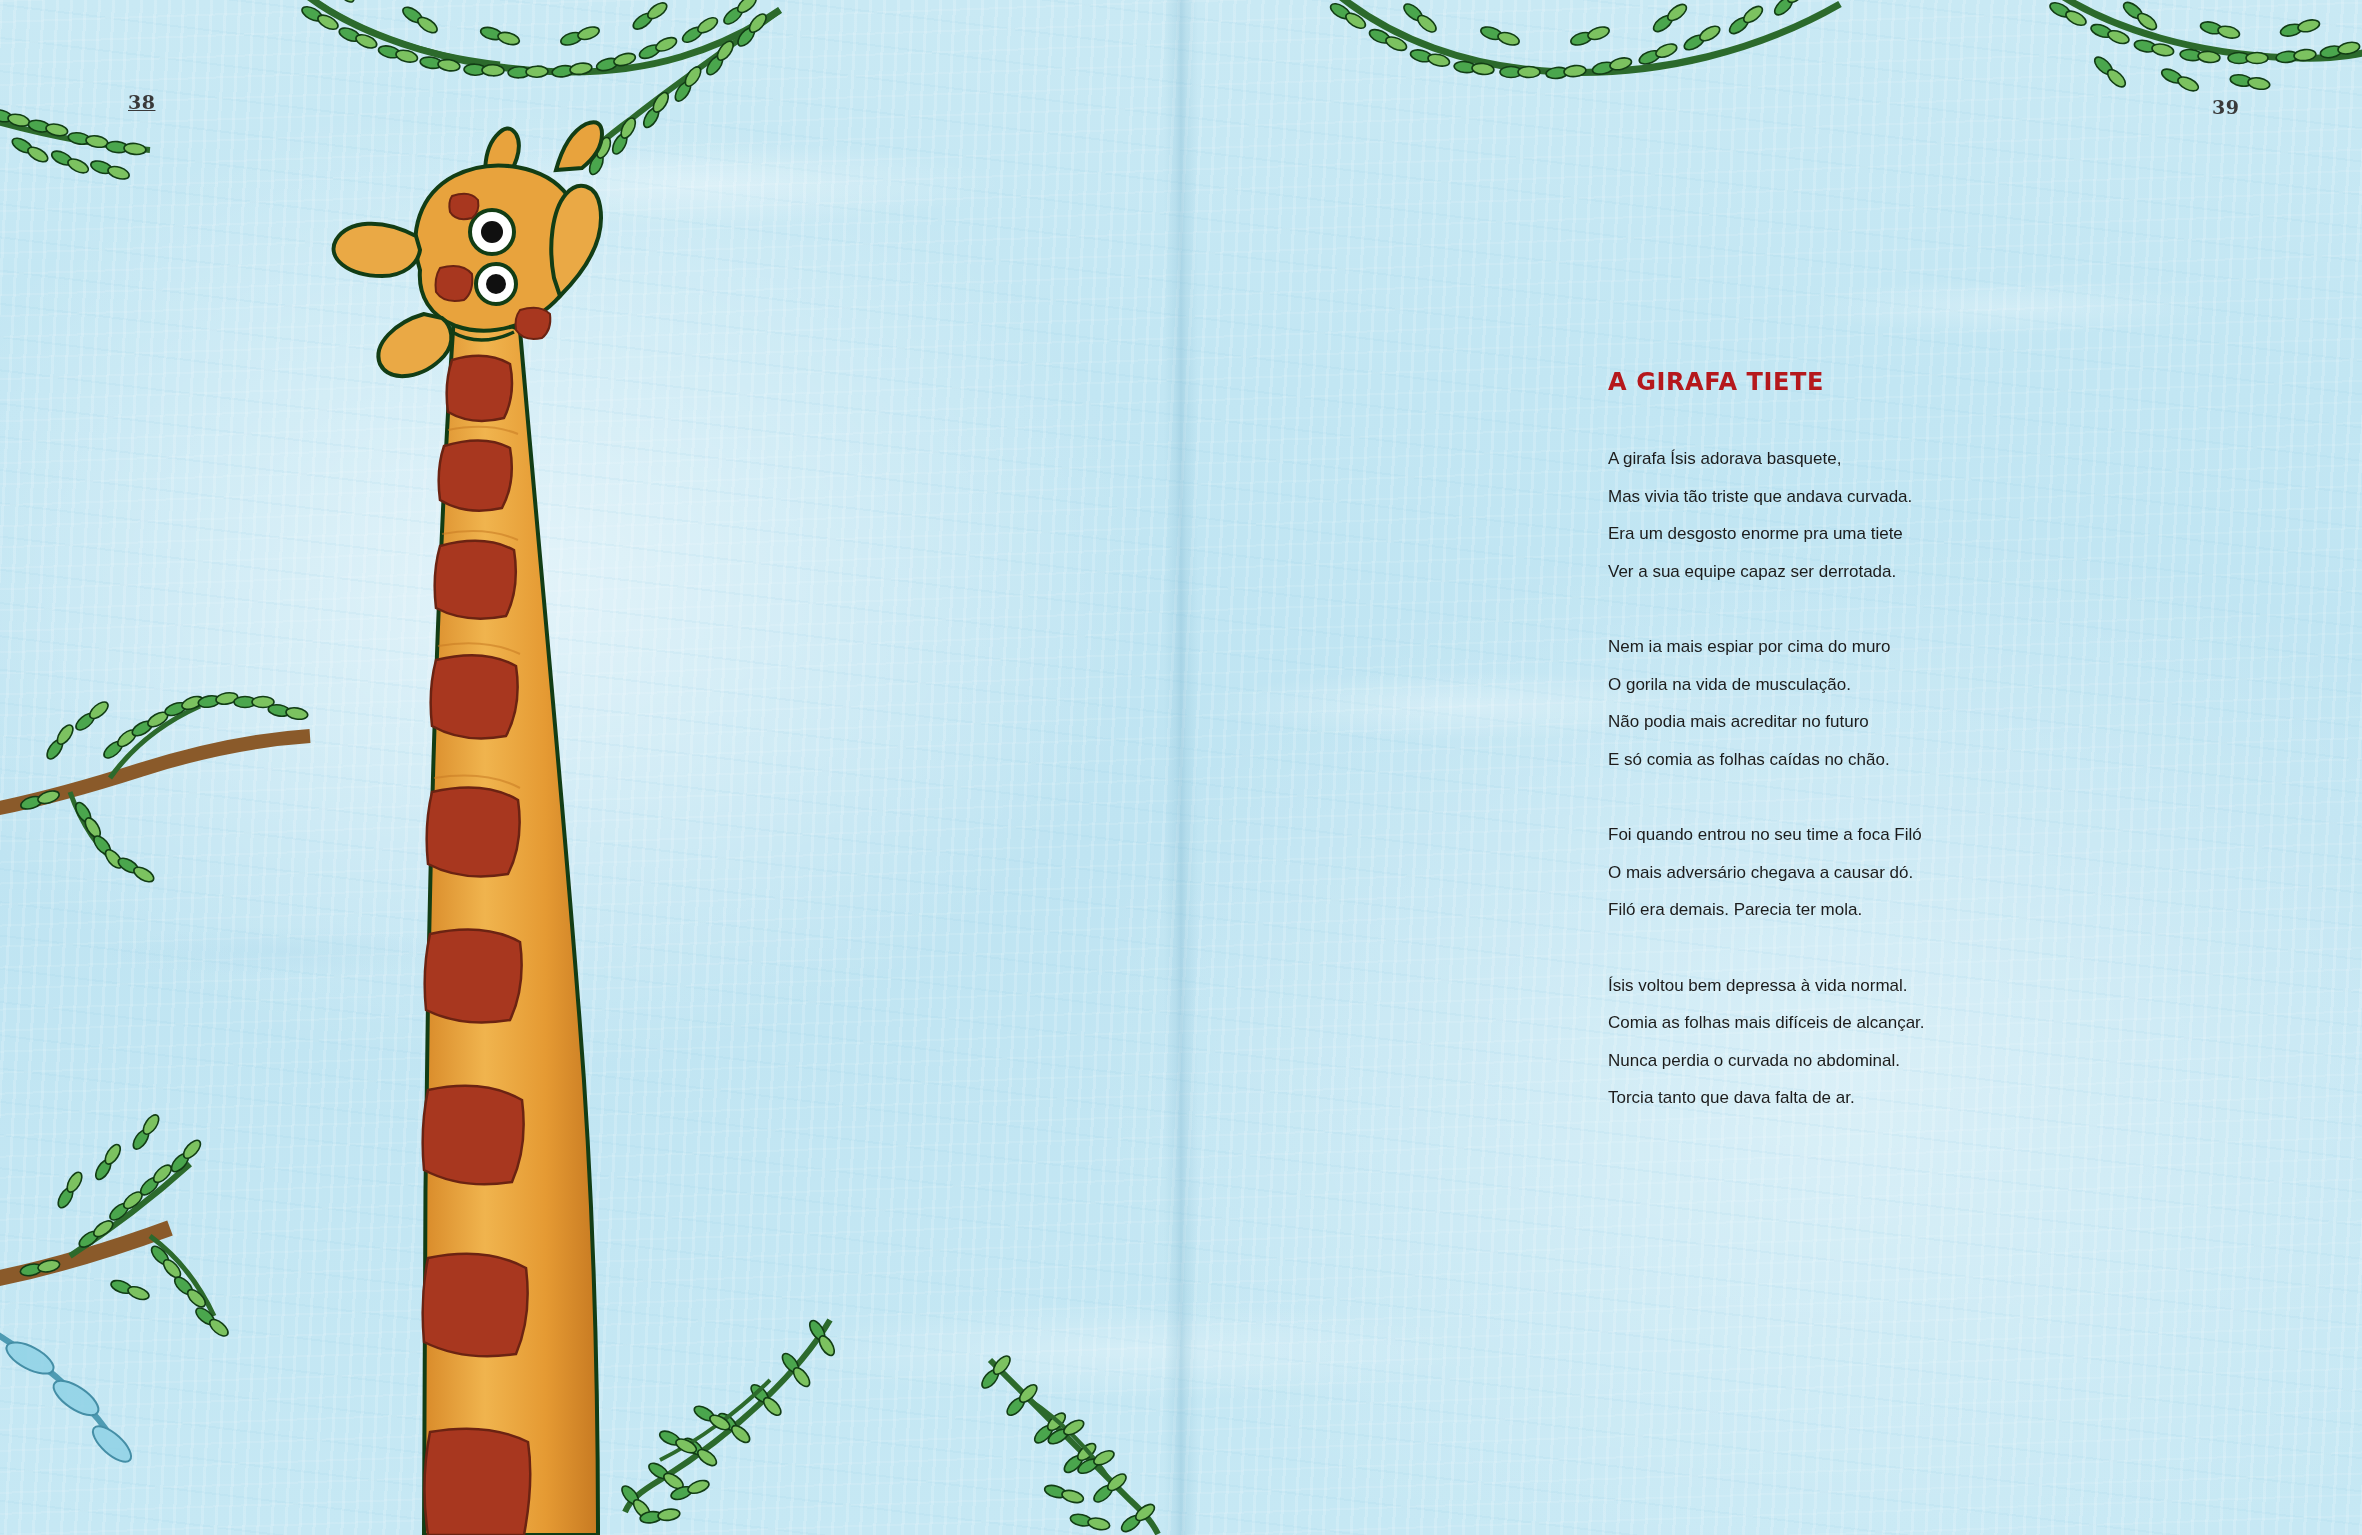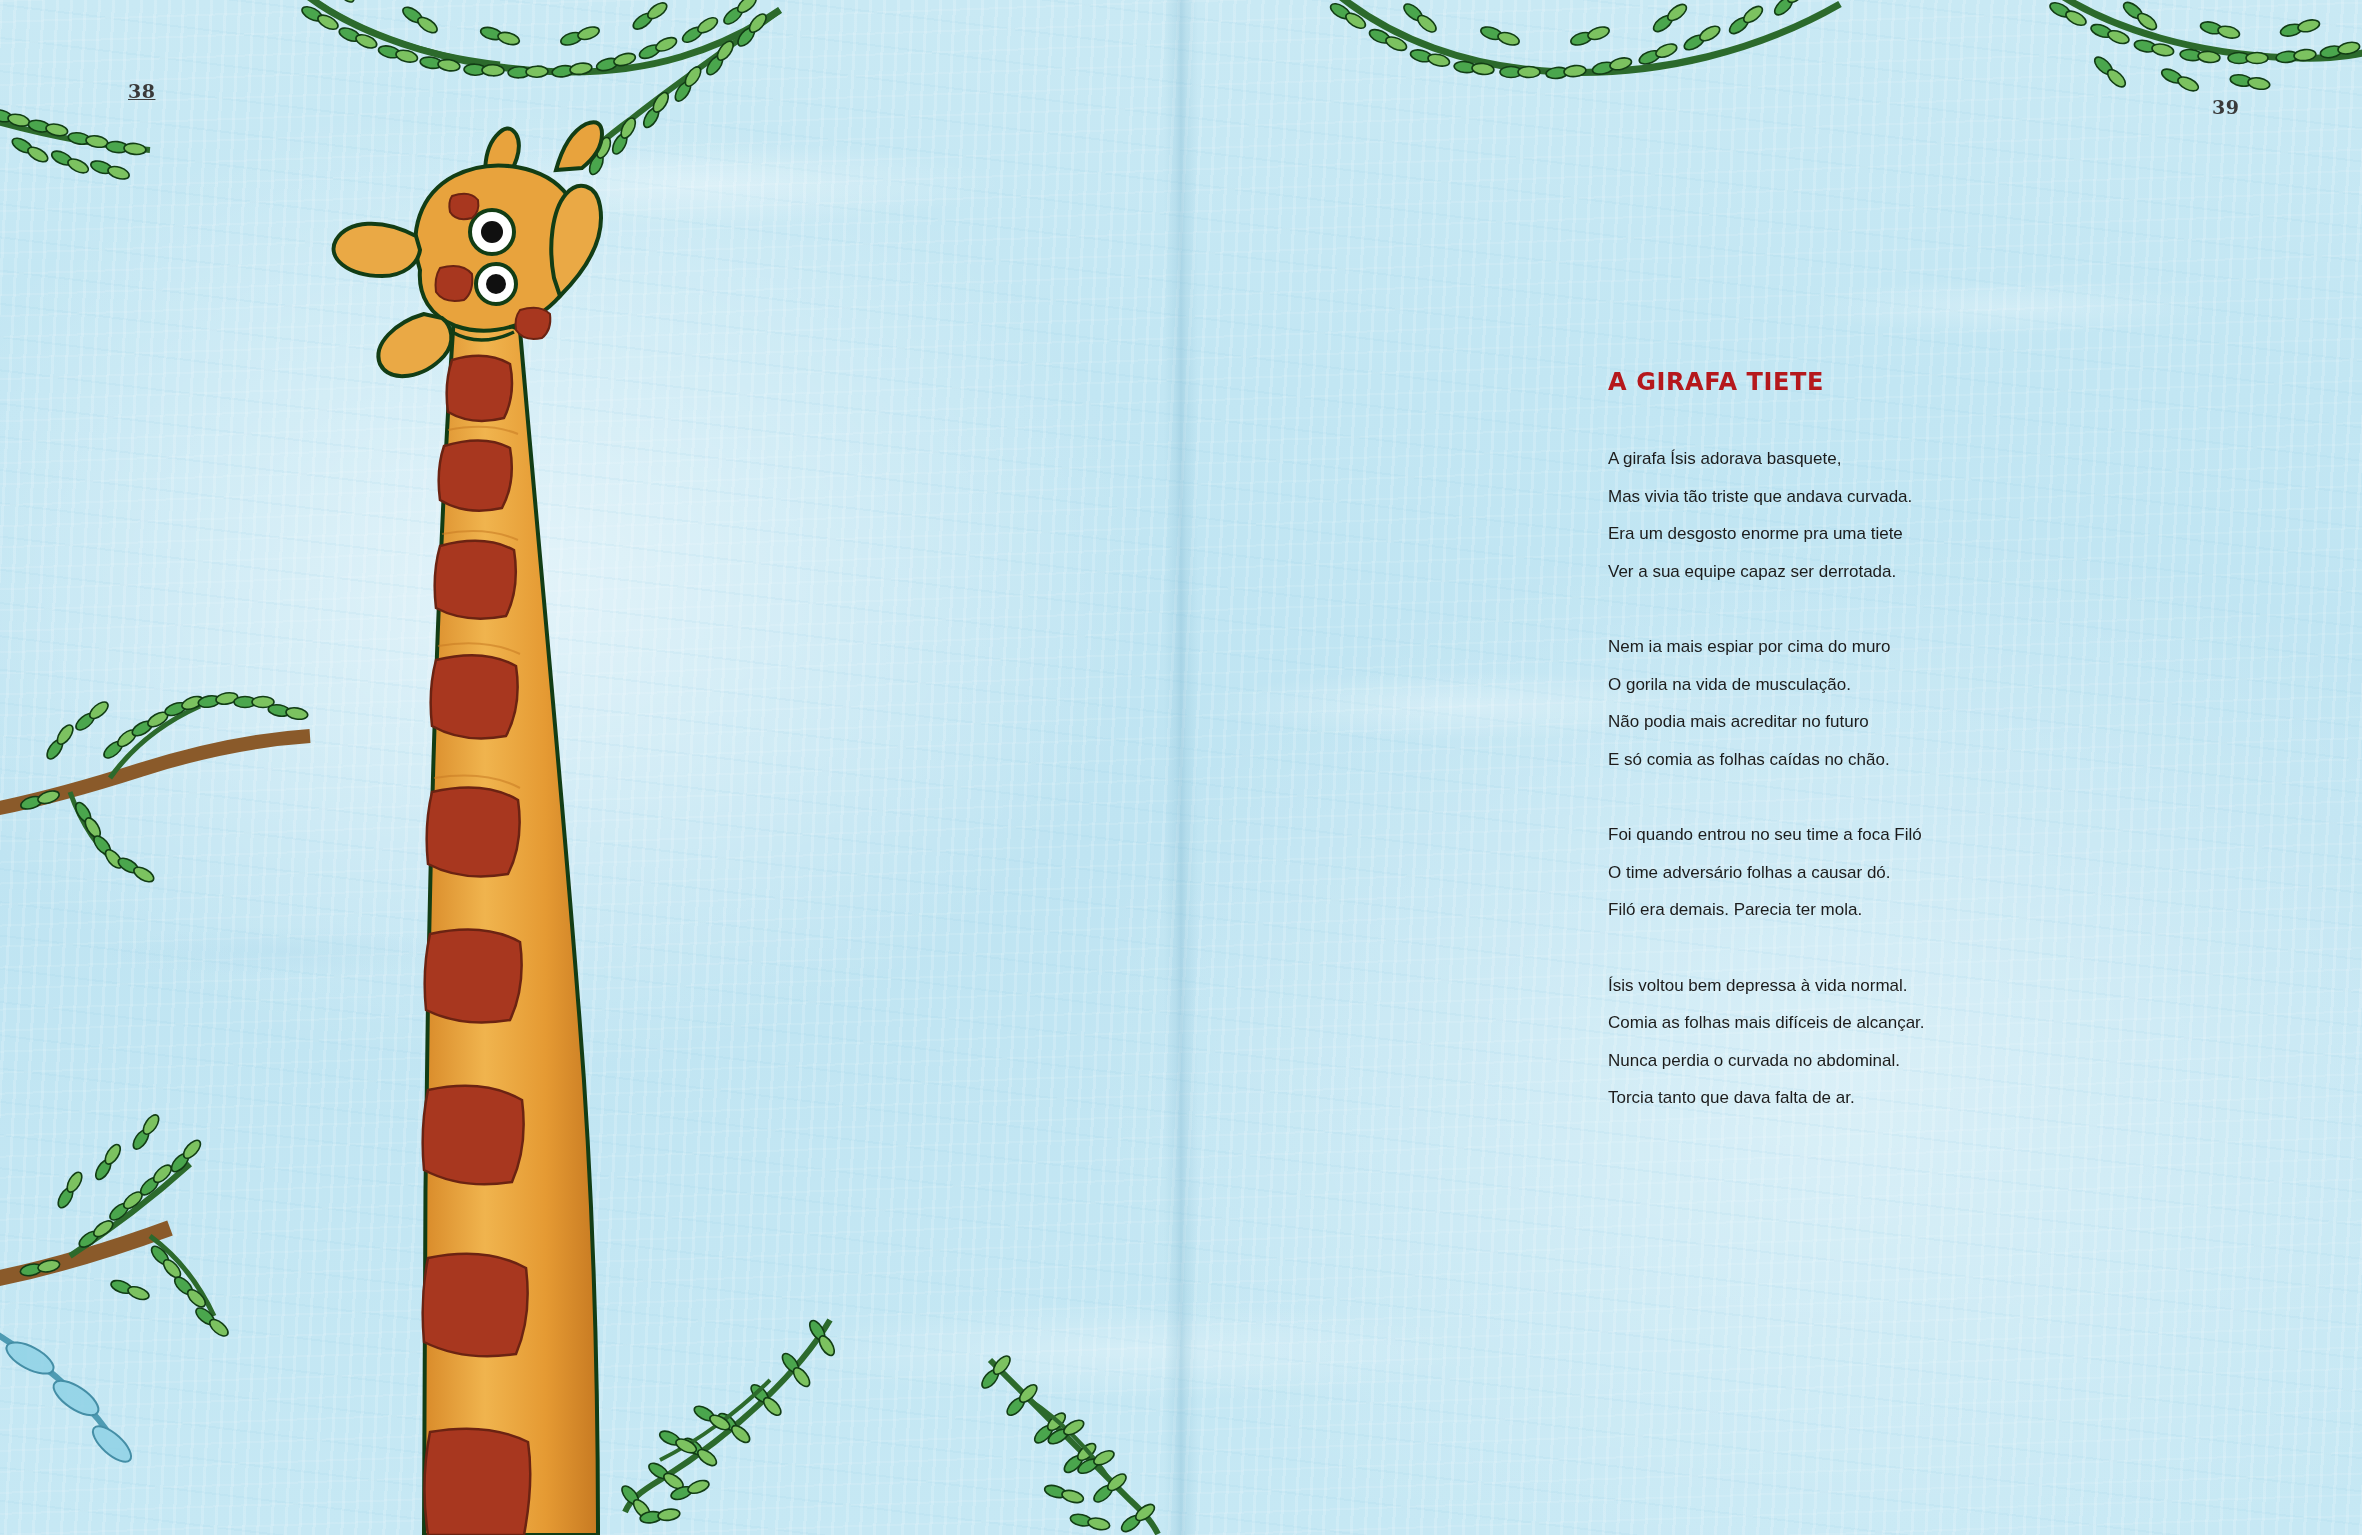--- a/index.html
+++ b/index.html
@@ -65,21 +65,21 @@
   }
 
   .folio {
     position: absolute;
     font-family: "DejaVu Serif", serif;
     font-size: 19px;
     font-weight: 700;
     color: #3a3a3a;
     letter-spacing: 0.5px;
   }
-  .folio-left { left: 128px; top: 80px; text-decoration: underline; }
+  .folio-left { left: 128px; top: 91px; text-decoration: underline; }
   .folio-right { left: 2212px; top: 96px; }
 
   .poem-block {
     position: absolute;
     left: 1608px;
     top: 370px;
     width: 660px;
   }
   .poem-title {
     font-family: "DejaVu Sans", sans-serif;
@@ -355,21 +355,21 @@
 
     <div class="stanza">
       <div class="verse">Nem ia mais espiar por cima do muro</div>
       <div class="verse">O gorila na vida de musculação.</div>
       <div class="verse">Não podia mais acreditar no futuro</div>
       <div class="verse">E só comia as folhas caídas no chão.</div>
     </div>
 
     <div class="stanza">
       <div class="verse">Foi quando entrou no seu time a foca Filó</div>
-      <div class="verse">O time adversário folhas a causar dó.</div>
+      <div class="verse">O mais adversário chegava a causar dó.</div>
       <div class="verse">Filó era demais. Parecia ter mola.</div>
     </div>
 
     <div class="stanza">
       <div class="verse">Ísis voltou bem depressa à vida normal.</div>
       <div class="verse">Comia as folhas mais difíceis de alcançar.</div>
       <div class="verse">Nunca perdia o curvada no abdominal.</div>
       <div class="verse">Torcia tanto que dava falta de ar.</div>
     </div>
   </div>

